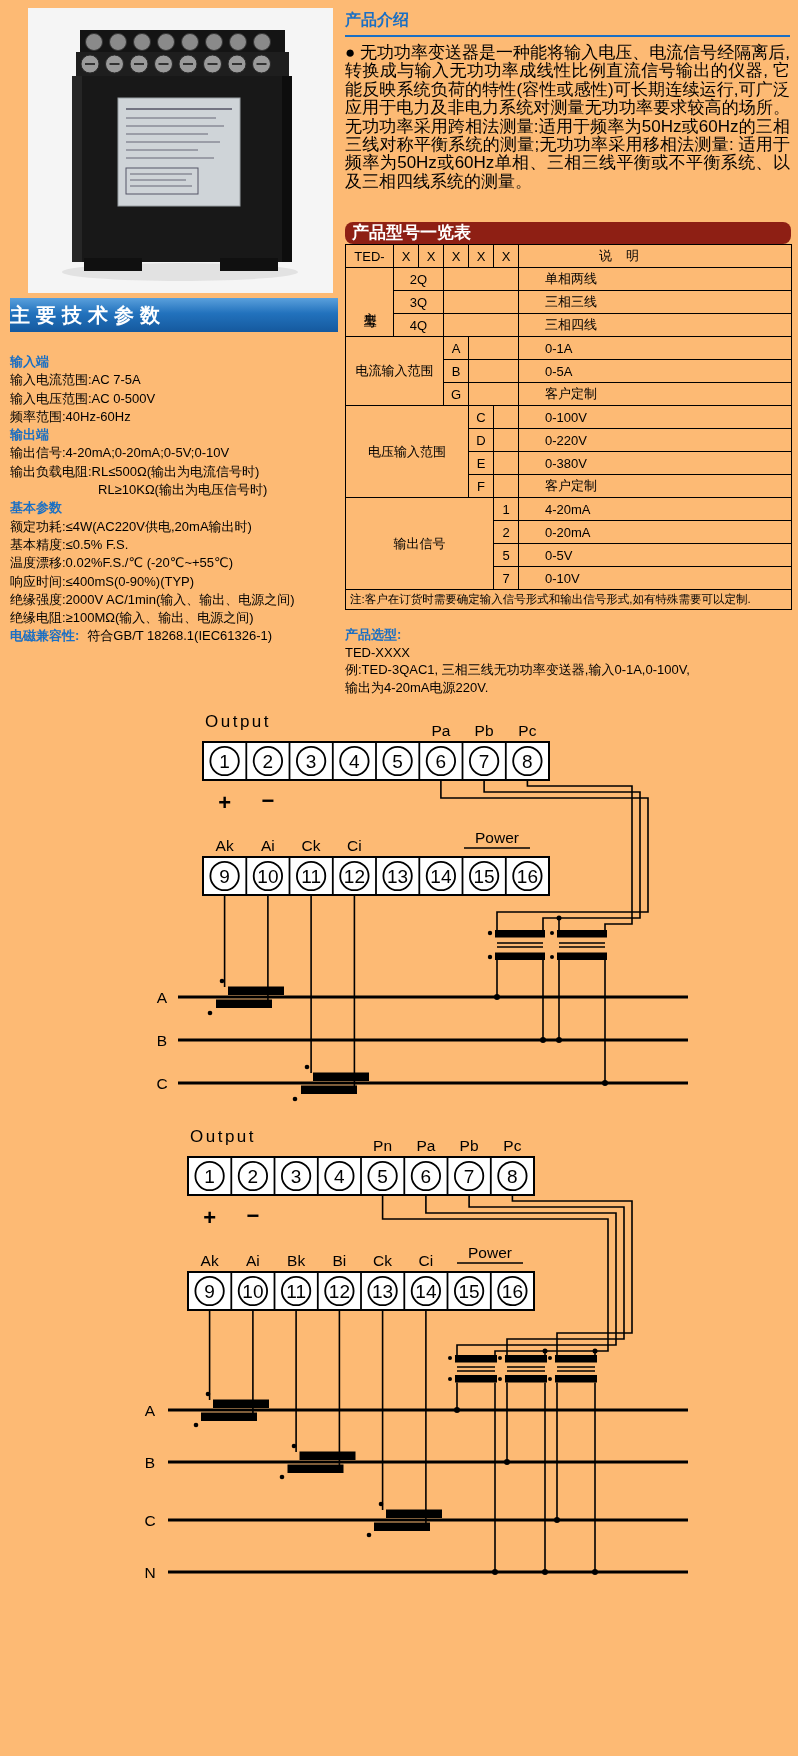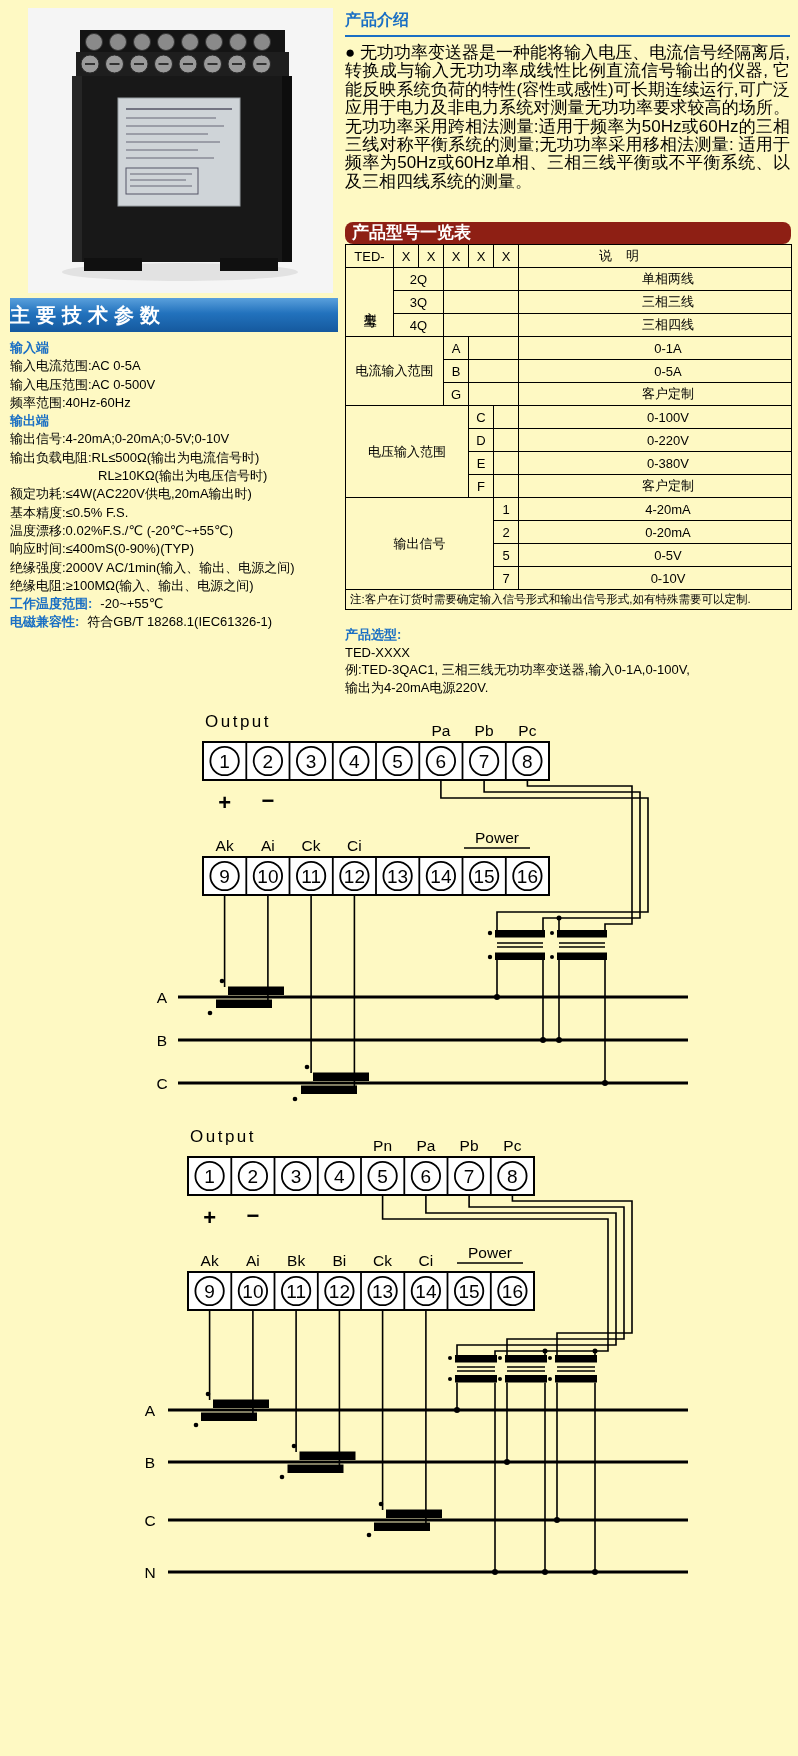--- a/index.html
+++ b/index.html
@@ -1,37 +1,37 @@
 <!DOCTYPE html>
 <html><head>
 <meta charset="utf-8">
 <style>
   * { margin:0; padding:0; box-sizing:border-box; }
   html,body { background:#fff; }
   body { font-family:"Liberation Sans","DejaVu Sans",sans-serif; color:#000; }
-  .page { position:relative; width:798px; height:1756px; background:#fef9c3; overflow:hidden; }
+  .page { position:relative; width:798px; height:1756px; background:#fdba74; overflow:hidden; }
 
   .photo { position:absolute; left:28px; top:8px; }
 
   .intro { position:absolute; left:345px; top:10px; width:445px; }
   .intro-title { color:#1a6fc4; font-weight:bold; font-size:16px; padding-bottom:4px; border-bottom:2px solid #1a6fc4; }
   .intro-body { margin-top:7px; font-size:17px; line-height:18.4px; text-align:justify; }
 
   .model-table { position:absolute; left:345px; top:222px; width:446px; }
   .mt-title { background:#8e1f14; color:#fff; font-weight:bold; font-size:17px; height:22px; line-height:22px; padding-left:7px;border-radius:8px; }
   table.mt { border-collapse:collapse; width:446px; table-layout:fixed; }
   .mt td { border:1px solid #000; height:23px; text-align:center; font-size:13px; padding:0; overflow:hidden; white-space:nowrap; }
-  .mt td.desc { text-align:center; padding-left:26px;margin-left:19px; }
+  .mt td.desc { text-align:left; padding-left:26px;margin-left:19px; }
   .mt td.desc-h { text-align:left; padding-left:80px; letter-spacing:14px; }
   .mt td.vlabel span { writing-mode:vertical-rl; text-orientation:upright; letter-spacing:2px; line-height:1.1; }
   .mt td.note { font-size:11.5px; text-align:left; padding-left:4px; height:20px; letter-spacing:0;margin-top:20px; }
 
   .tech { position:absolute; left:10px; top:298px; width:328px; }
   .tech-title { height:34px; line-height:34px; text-align:left; color:#fff; font-size:20px; font-weight:bold; letter-spacing:6px; background:linear-gradient(180deg,#5aa0dc 0%,#2272bd 45%,#15599e 100%); }
-  .tech-body { margin-top:7px; font-size:13px; line-height:18.3px; }
+  .tech-body { margin-top:21px; font-size:13px; line-height:18.3px; }
   .t-head { color:#1a6fc4; font-weight:bold; }
   .t-line { color:#000; }
   .t-indent { padding-left:88px; }
   .t-label { color:#1a6fc4; font-weight:bold; margin-right:8px; }
 
   .selection { position:absolute; left:345px; top:626px; width:445px; font-size:13px; line-height:17.5px; }
   .sel-title { color:#1a6fc4; font-weight:bold; }
 
   .diagram1 { position:absolute; left:0; top:700px; }
   .diagram2 { position:absolute; left:0; top:1115px; }
@@ -209,34 +209,34 @@
         <td class="note" colspan="7">注:客户在订货时需要确定输入信号形式和输出信号形式,如有特殊需要可以定制.</td>
       </tr>
     </tbody>
       </table>
   </div>
 
   <div class="tech">
     <div class="tech-title">主要技术参数</div>
     <div class="tech-body">
       <div class="t-head">输入端</div>
-      <div class="t-line">输入电流范围:AC 0-5A</div>
+      <div class="t-line">输入电流范围:AC 7-5A</div>
       <div class="t-line">输入电压范围:AC 0-500V</div>
       <div class="t-line">频率范围:40Hz-60Hz</div>
       <div class="t-head">输出端</div>
       <div class="t-line">输出信号:4-20mA;0-20mA;0-5V;0-10V</div>
       <div class="t-line">输出负载电阻:RL≤500Ω(输出为电流信号时)</div>
       <div class="t-line t-indent">RL≥10KΩ(输出为电压信号时)</div>
+      <div class="t-head">基本参数</div>
       <div class="t-line">额定功耗:≤4W(AC220V供电,20mA输出时)</div>
       <div class="t-line">基本精度:≤0.5% F.S.</div>
       <div class="t-line">温度漂移:0.02%F.S./℃ (-20℃~+55℃)</div>
       <div class="t-line">响应时间:≤400mS(0-90%)(TYP)</div>
       <div class="t-line">绝缘强度:2000V AC/1min(输入、输出、电源之间)</div>
       <div class="t-line">绝缘电阻:≥100MΩ(输入、输出、电源之间)</div>
-      <div class="t-line"><span class="t-label">工作温度范围:</span><span>-20~+55℃</span></div>
       <div class="t-line"><span class="t-label">电磁兼容性:</span><span>符合GB/T 18268.1(IEC61326-1)</span></div>
     </div>
   </div>
 
   <div class="selection">
     <div class="sel-title">产品选型:</div>
     <div>TED-XXXX</div>
     <div>例:TED-3QAC1, 三相三线无功功率变送器,输入0-1A,0-100V,</div>
     <div>输出为4-20mA电源220V.</div>
   </div>

